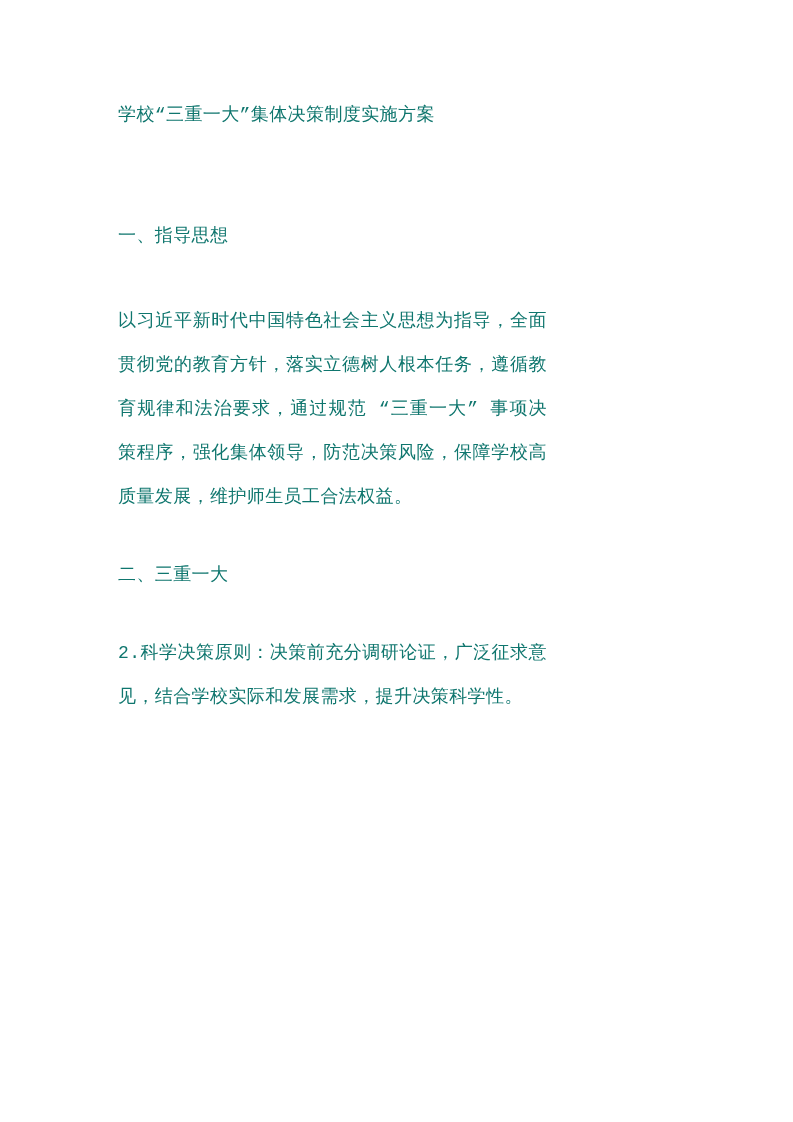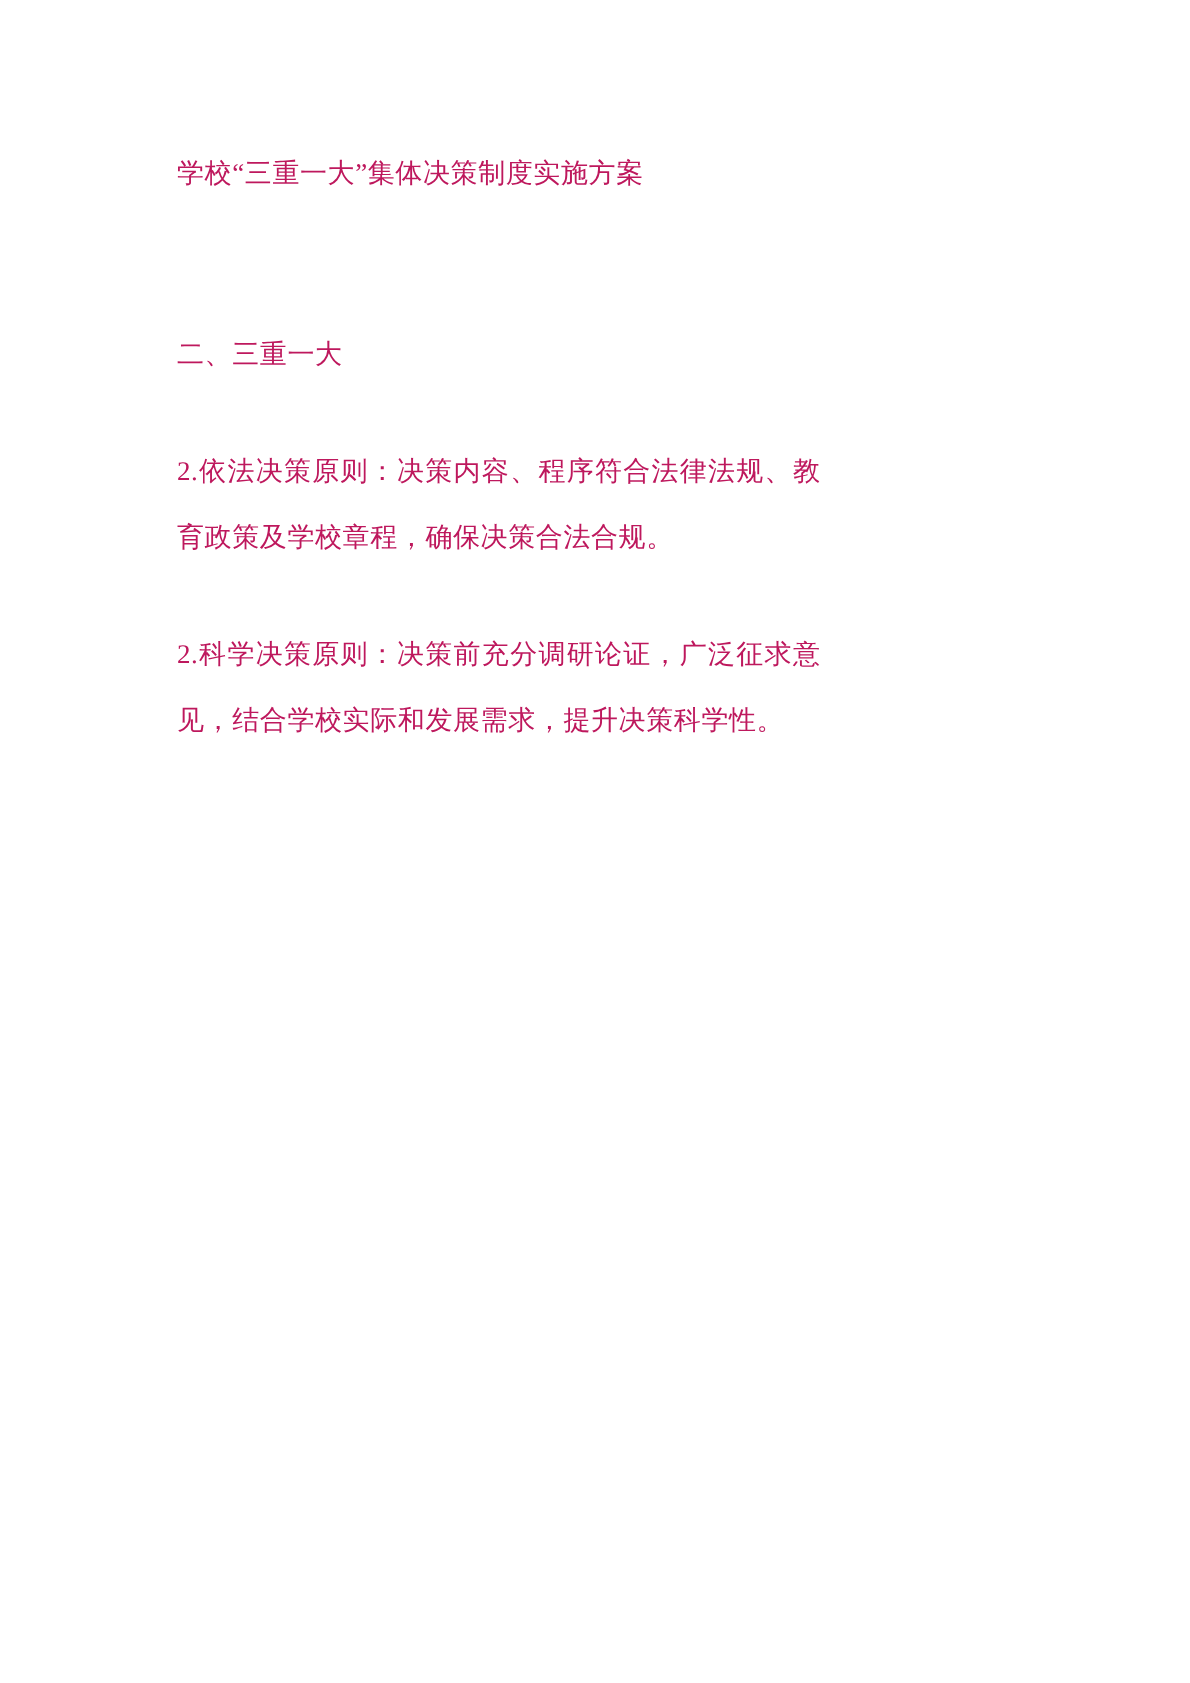--- a/index.html
+++ b/index.html
@@ -8,22 +8,22 @@
       background: #ffffff;
     }
     .page {
       position: relative;
       width: 665px;
       height: 1122px;
       background: #ffffff;
       box-sizing: border-box;
       padding: 0 118px;
       overflow: hidden;
-      font-family: Liberation Serif, serif;
-      color: #be185d;
+      font-family: Liberation Mono, monospace;
+      color: #0f766e;
     }
     .doc-title {
       margin: 93px 0 77px 0;
       font-size: 18px;
       line-height: 44px;
       font-weight: 400;
       letter-spacing: 0.4px;
       white-space: nowrap;
     }
     .doc-heading {
@@ -46,20 +46,23 @@
     .para-item-2 { margin-bottom: 34px; }
     .para-item-3 { margin-bottom: 0; }
   </style>
 </head>
 <body>
 
 <div class="page">
 
   <div class="doc-title">学校“三重一大”集体决策制度实施方案</div>
 
+  <div>
+    <div class="doc-heading heading-1">一、指导思想</div>
+    <p class="doc-para para-guiding">以习近平新时代中国特色社会主义思想为指导，全面贯彻党的教育方针，落实立德树人根本任务，遵循教育规律和法治要求，通过规范 “三重一大” 事项决策程序，强化集体领导，防范决策风险，保障学校高质量发展，维护师生员工合法权益。</p>
+  </div>
 
   <div>
     <div class="doc-heading heading-2">二、三重一大</div>
-    <p class="doc-para para-item-2">2.依法决策原则：决策内容、程序符合法律法规、教育政策及学校章程，确保决策合法合规。</p>
     <p class="doc-para para-item-3">2.科学决策原则：决策前充分调研论证，广泛征求意见，结合学校实际和发展需求，提升决策科学性。</p>
   </div>
 
 </div>
 
 </body></html>

